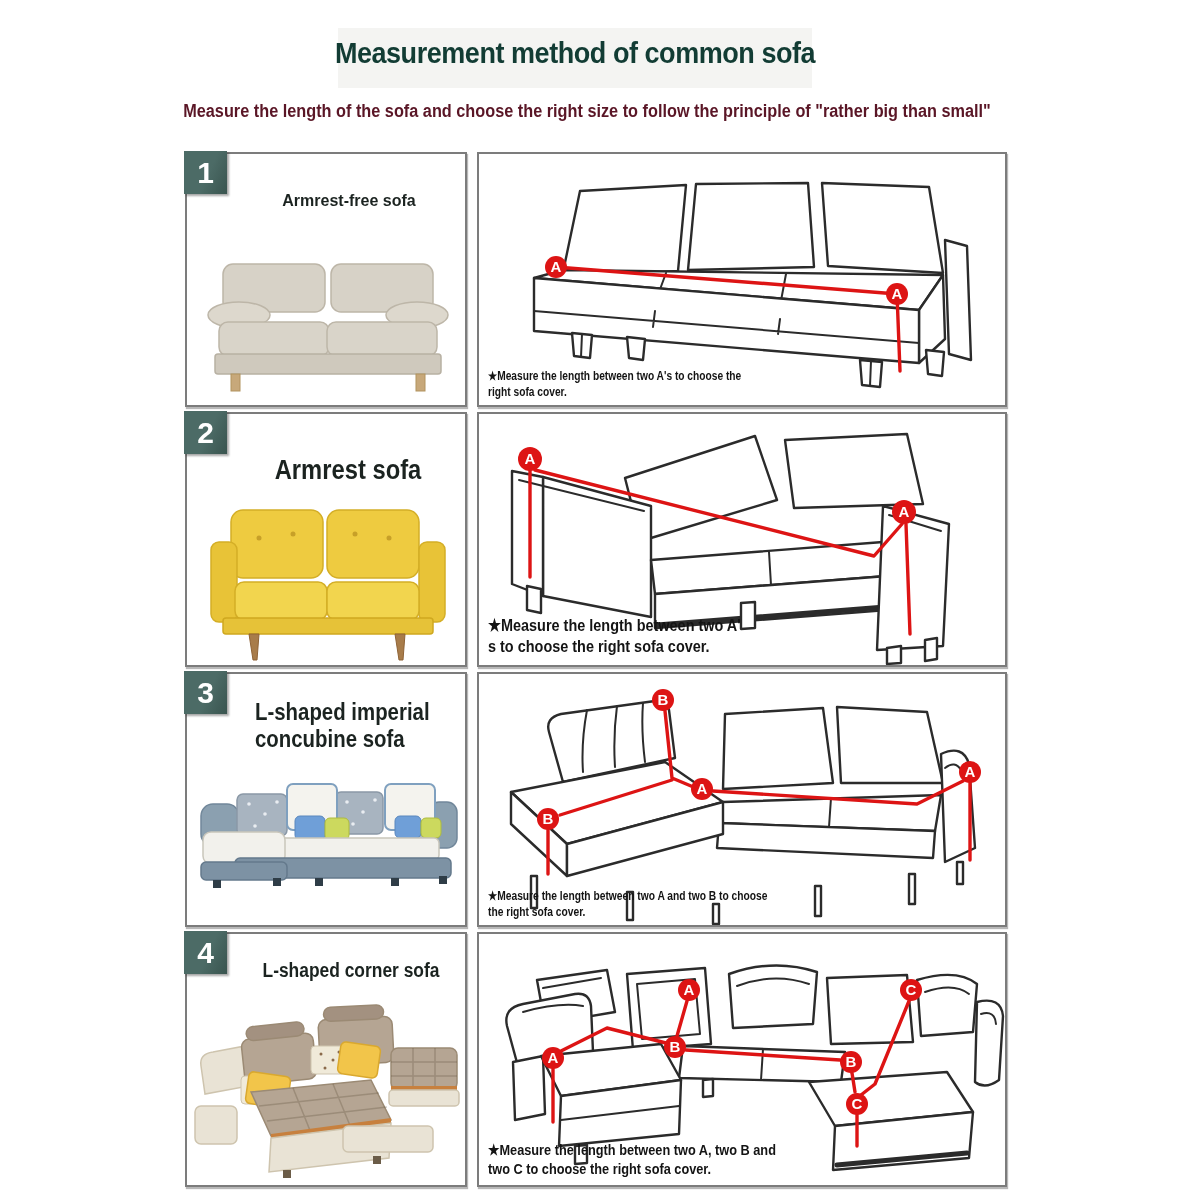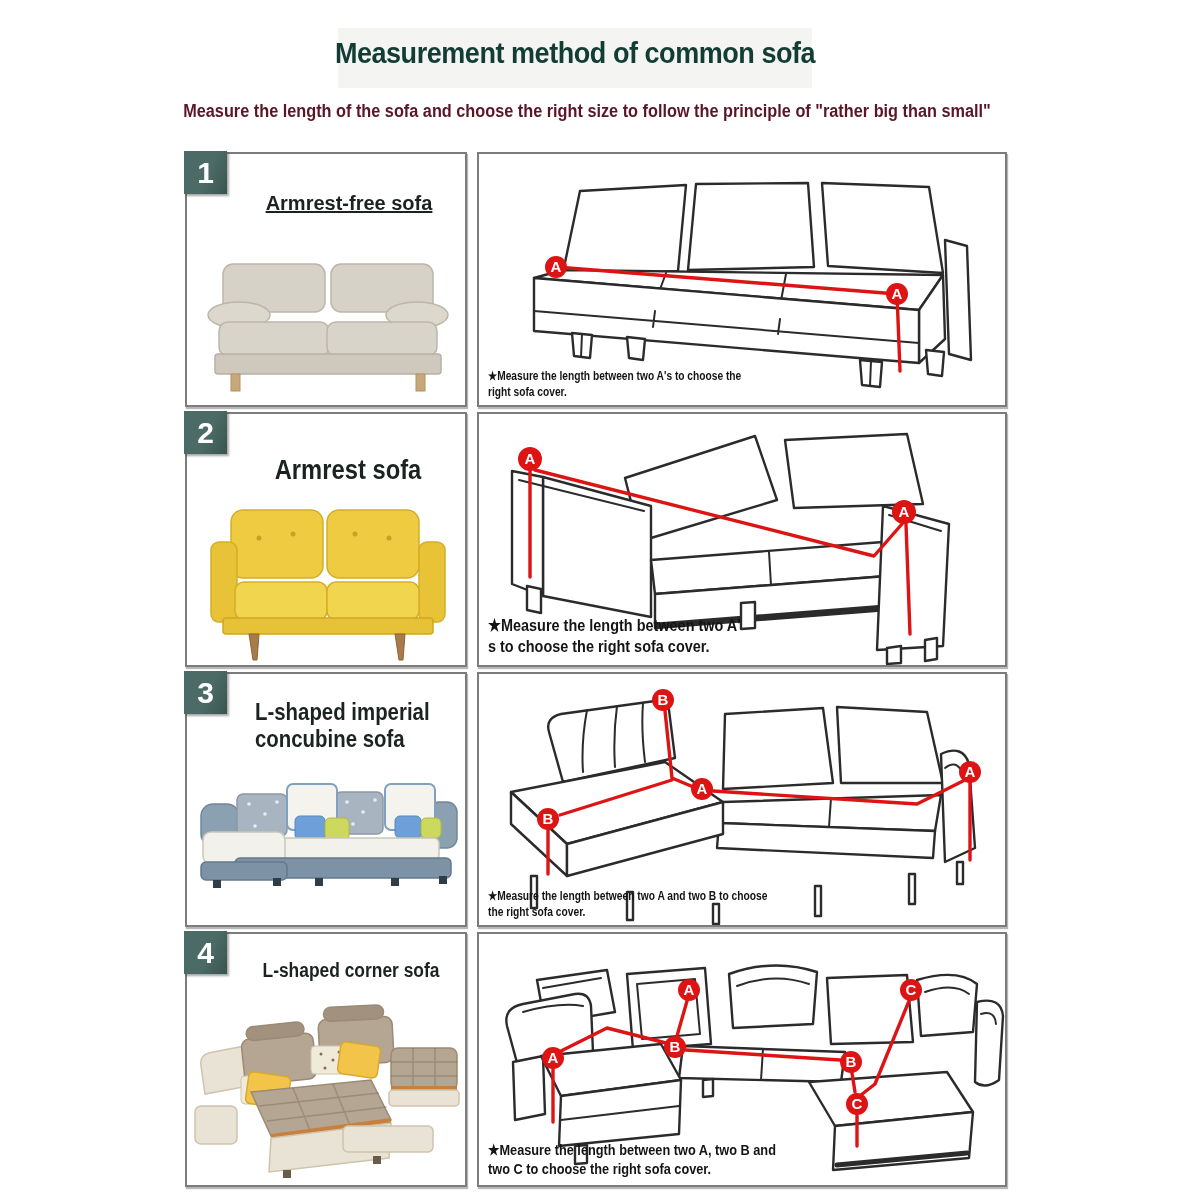--- a/index.html
+++ b/index.html
@@ -7,21 +7,21 @@
   .title-bg{position:absolute;left:338px;top:28px;width:474px;height:60px;background:#f4f4f2;}
   .title{position:absolute;left:0;top:36px;width:1150px;text-align:center;font-size:30px;font-weight:bold;color:#123c34;letter-spacing:-0.5px;transform:scaleX(0.9);transform-origin:50% 50%;}
   .subtitle{position:absolute;left:0;top:101px;width:1174px;text-align:center;font-size:17.5px;font-weight:bold;color:#5a1626;transform:scaleX(0.93);transform-origin:50% 50%;}
   .row{position:absolute;left:185px;width:822px;height:255px;}
   .row.r1{top:152px}.row.r2{top:412px}.row.r3{top:672px}.row.r4{top:932px}
   .panel{position:absolute;top:0;background:#ffffff;border:2px solid #7c7c7c;box-sizing:border-box;box-shadow:1px 2px 1px rgba(0,0,0,0.28);}
   .panel.left{left:0;width:282px;height:255px;}
   .panel.right{left:292px;width:530px;height:255px;}
   .badge{position:absolute;left:-3px;top:-3px;width:43px;height:43px;background:linear-gradient(115deg,#4c6b66 55%,#39544f 100%);color:#fff;font-size:30px;font-weight:bold;display:flex;align-items:center;justify-content:center;box-shadow:2px 2px 2px rgba(0,0,0,0.35);}
   .label{position:absolute;color:#1b2320;font-weight:bold;line-height:1.12;}
-  .r1 .label{left:52px;right:6px;top:38px;text-align:center;font-size:20px;text-decoration:underline;}
+  .r1 .label{left:52px;right:6px;top:38px;text-align:center;font-size:16px;}
   .r2 .label{left:48px;right:4px;top:41px;text-align:center;font-size:27px;transform:scaleX(0.88);transform-origin:50% 50%;}
   .r3 .label{left:68px;top:25px;width:215px;font-size:24px;transform:scaleX(0.85);transform-origin:0 0;}
   .r4 .label{left:56px;right:6px;top:25px;text-align:center;font-size:20px;transform:scaleX(0.87);transform-origin:50% 50%;}
   .photo{position:absolute;}
   .caption{position:absolute;left:9px;color:#141414;font-weight:bold;line-height:1.28;transform-origin:0 100%;white-space:nowrap;}
   .r1 .caption{bottom:5px;font-size:12px;transform:scaleX(0.85);}
   .r2 .caption{bottom:7px;font-size:17px;transform:scaleX(0.85);}
   .r3 .caption{bottom:5px;font-size:12.5px;transform:scaleX(0.82);}
   .r4 .caption{bottom:7px;font-size:15px;transform:scaleX(0.85);}
   .drawing{position:absolute;left:0;top:0;}

